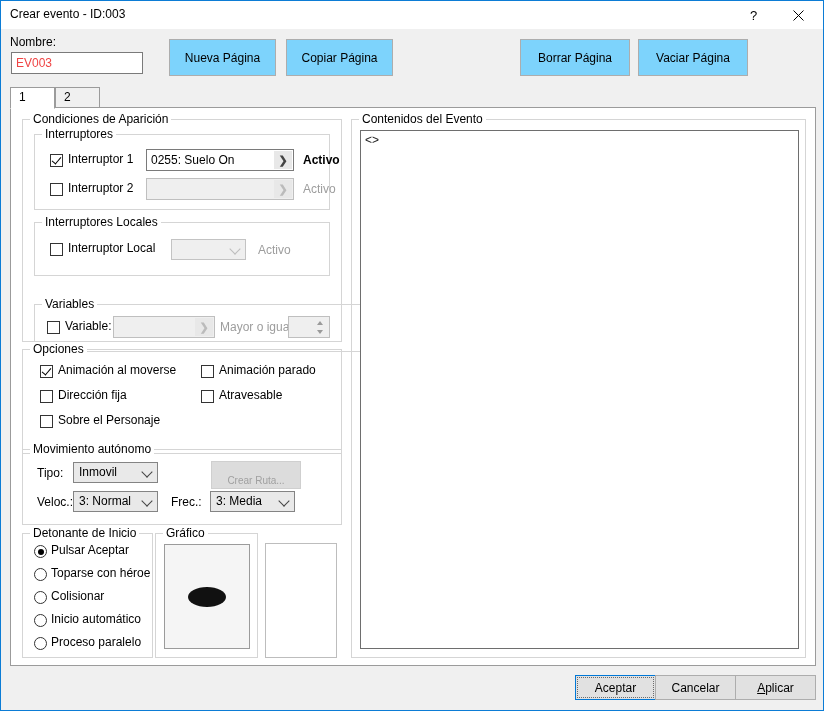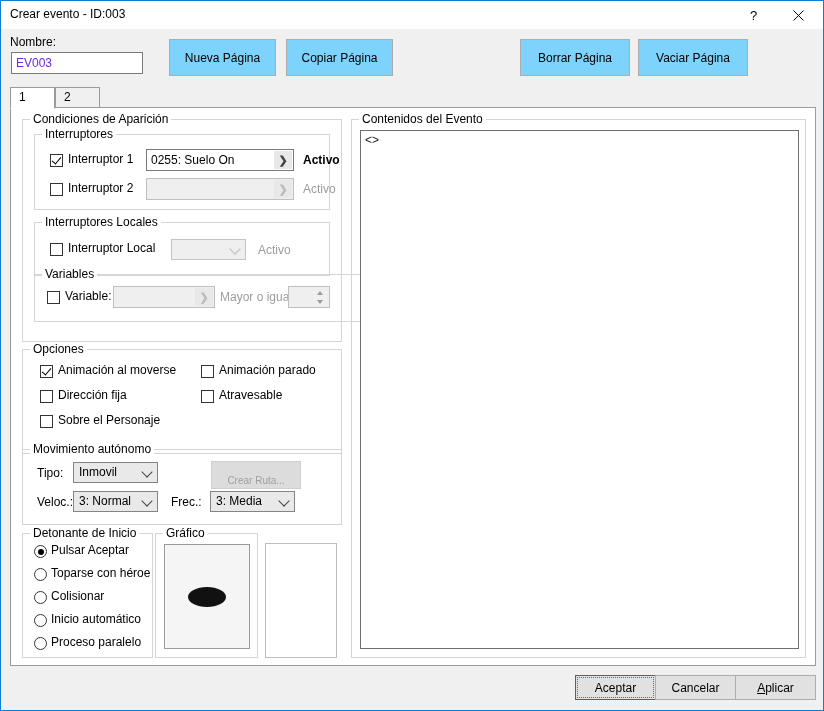--- a/index.html
+++ b/index.html
@@ -52,21 +52,21 @@
     font-size: 12px; color: #000;
   }
   #name-input {
     position: absolute; left: 10px; top: 51px;
     width: 132px; height: 22px;
     box-sizing: border-box;
     border: 1px solid #7a7a7a;
     background: #fff;
     font-family: "Liberation Sans", sans-serif;
     font-size: 12px;
-    color: #6d28d9;
+    color: #ef4444;
     padding: 0 4px;
     outline: none;
   }
 
   .pagebtn {
     position: absolute;
     top: 38px;
     height: 37px;
     box-sizing: border-box;
     background: #7dd3fc;
@@ -416,21 +416,21 @@
         <div class="gtitle">Interruptores Locales</div>
         <div class="cb" style="left:15px; top:20px;"></div>
         <div class="cblabel" style="left:33px; top:18px;">Interruptor Local</div>
         <div class="combo disabled" style="left:136px; top:16px; width:75px; height:21px;">
           <span></span>
           <span class="chev dim"></span>
         </div>
         <div class="plabel dim" style="left:223px; top:20px;">Activo</div>
       </div>
 
-      <div class="group" style="left:11px; top:154px; width:348px; height:48px;">
+      <div class="group" style="left:11px; top:184px; width:348px; height:48px;">
         <div class="gtitle">Variables</div>
         <div class="cb" style="left:12px; top:16px;"></div>
         <div class="cblabel" style="left:30px; top:14px;">Variable:</div>
         <div class="field disabled" style="left:78px; top:11px; width:102px; height:22px;">
           <span></span>
           <div class="arrowbtn disabled">
             <span>❯</span>
           </div>
         </div>
         <div class="plabel dim" style="left:185px; top:15px;">Mayor o igual</div>

